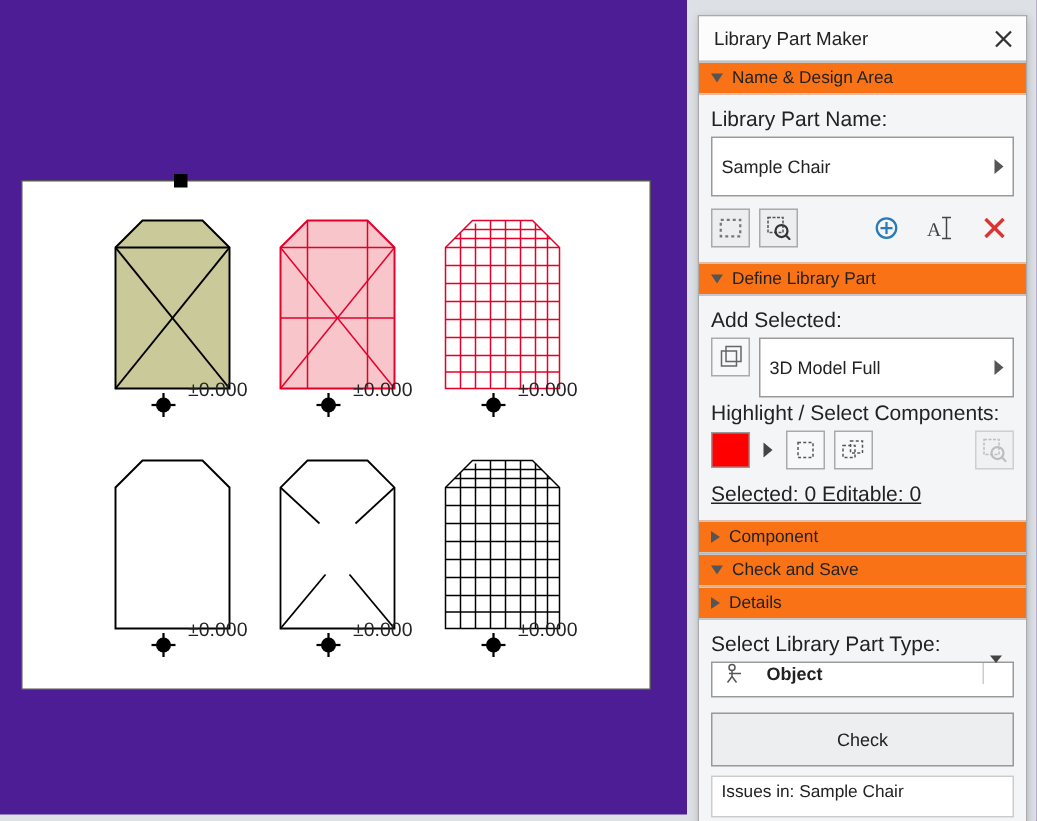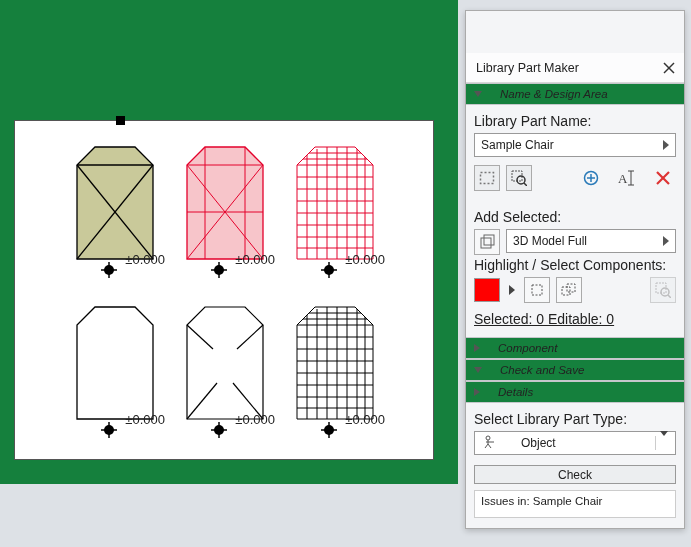--- a/index.html
+++ b/index.html
@@ -1,54 +1,54 @@
 <!DOCTYPE html>
 <html><head>
 <meta charset="utf-8">
 <style>
   * { box-sizing: border-box; margin: 0; padding: 0; }
   html, body { width: 691px; height: 547px; background: #dde1e6; font-family: "Segoe UI", Tahoma, sans-serif; font-size: 12px; color: #222; overflow: hidden; }
 
   
-  .viewport { position: absolute; left: 0; top: 0; width: 458px; height: 484px; background: #15803d; padding-left: 12px; }
+  .viewport { position: absolute; left: 0; top: 0; width: 458px; height: 543px; background: #4c1d95; padding-left: 12px; }
   .page { position: absolute; left: 14px; top: 120px; width: 420px; height: 340px; background: #fff; border: 1px solid #555; }
   .cell { position: absolute; width: 110px; height: 150px; }
   .cell svg { width: 100%; height: 100%; overflow: visible; }
   .origin-label { position: absolute; right: 8px; bottom: 20px; font-size: 13px; font-family: Arial, sans-serif; }
   .origin-cross { position: absolute; left: 38px; bottom: 6px; }
   .origin-cross svg { width: 16px; height: 16px; }
   .page .marker { position:absolute; left: 100px; top:-6px; width:11px; height:11px; }
 
   
   .panel { position: absolute; left: 465px; top: 10px; width: 220px; background: #f4f5f7; border: 1px solid #aaa; box-shadow: 0 2px 6px rgba(0,0,0,.2); }
-  .panel-header { height: 30px; display:flex; align-items:center; justify-content: space-between; padding: 0 6px 0 10px; background: #fcfcfd; border-bottom: 1px solid #d8d8d8; margin-top: 42px;}
+  .panel-header { height: 30px; display:flex; align-items:center; justify-content: space-between; padding: 0 6px 0 10px; background: #fcfcfd; border-bottom: 1px solid #d8d8d8;}
   .panel-header .title { font-size: 12.5px; }
   .panel-header .close { width:18px; height:18px; display:flex; align-items:center; justify-content:center; cursor:pointer; }
-  .section-h { height: 22px; background: #15803d; border-top:1px solid #c5c7cb; border-bottom:1px solid #c5c7cb; display:flex; align-items:center; gap:18px; padding:0 8px; cursor:pointer;font-style:italic;}
+  .section-h { height: 22px; background: #f97316; border-top:1px solid #c5c7cb; border-bottom:1px solid #c5c7cb; display:flex; align-items:center; gap:6px; padding:0 8px; cursor:pointer;}
   .section-h .arrow { width:0; height:0; }
   .arrow.down { border-left:4px solid transparent; border-right:4px solid transparent; border-top:6px solid #555;}
   .arrow.right { border-top:4px solid transparent; border-bottom:4px solid transparent; border-left:6px solid #555;}
   .section-h .lbl { font-size:11.5px; }
   .section-body { padding: 6px 8px 10px; }
   .field-label { font-size: 14px; margin: 2px 0 4px; }
-  .text-row { height: 24px; border:1px solid #999; background:#fff; display:flex; align-items:center; justify-content:space-between; padding: 0 6px; cursor:pointer;}
+  .text-row { height: 40px; border:1px solid #999; background:#fff; display:flex; align-items:center; justify-content:space-between; padding: 0 6px; cursor:pointer;}
   .text-row .chev { width:0;height:0;border-top:5px solid transparent;border-bottom:5px solid transparent;border-left:6px solid #555;}
   .tool-row { display:flex; align-items:center; gap:6px; margin-top:8px;}
   .tool-btn { width:26px; height:26px; border:1px solid #aaa; background:#eceef0; display:flex; align-items:center; justify-content:center; cursor:pointer;}
   .tool-btn.light { background:#f7f8f9; }
   .tool-btn.flat { border-color: transparent; background: transparent; }
   .tool-right { margin-left:auto; display:flex; gap:10px; align-items:center;}
   .swatch { width:26px;height:24px; background:#f00; border:1px solid #999; cursor:pointer;}
   .tri-btn { width:12px; display:flex; align-items:center; justify-content:center; cursor:pointer;}
   .tri-btn .t { width:0;height:0;border-top:5px solid transparent;border-bottom:5px solid transparent;border-left:6px solid #444;}
   .info-line { font-size: 14px; margin-top:8px;text-decoration:underline; }
-  .select { height:24px; border:1px solid #999; background:#fff; display:flex; align-items:center; gap:24px; padding: 0 4px 0 8px; cursor:pointer; margin-top:4px;}
+  .select { height:24px; border:1px solid #999; background:#fff; display:flex; align-items:flex-start; gap:14px; padding: 0 4px 0 8px; cursor:pointer; margin-top:4px;font-weight:bold;}
   .select .dd { width:16px; text-align:center; margin-left:auto; border-left:1px solid #ccc;}
   .select .dd .v { width:0;height:0;margin:auto;border-left:4px solid transparent;border-right:4px solid transparent;border-top:5px solid #444;}
-  .wide-btn { height:19px; border:1px solid #999; background:#eceef0; display:flex; align-items:center; justify-content:center; margin-top:10px; cursor:pointer;}
+  .wide-btn { height:36px; border:1px solid #999; background:#eceef0; display:flex; align-items:center; justify-content:center; margin-top:10px; cursor:pointer;}
   .issue-box { height:28px; border:1px solid #ccc; background:#fff; padding:4px 6px; margin-top:6px; font-size:11.5px;}
 </style>
 </head>
 <body>
 
 <div class="viewport">
   <div class="page">
     <div class="marker">
       <svg viewBox="0 0 11 11">
           <rect x="1" y="1" width="9" height="9" fill="#000"></rect>
@@ -256,20 +256,24 @@
         <span class="tool-btn flat">
           <svg width="14" height="14" viewBox="0 0 14 14">
               <line x1="1" y1="1" x2="13" y2="13" stroke="#d33" stroke-width="2.2"></line>
               <line x1="13" y1="1" x2="1" y2="13" stroke="#d33" stroke-width="2.2"></line>
             </svg>
         </span>
       </span>
     </div>
   </div>
 
+  <div class="section-h">
+    <span class="arrow down"></span>
+    <span class="lbl">Define Library Part</span>
+  </div>
   <div class="section-body">
     <div class="field-label">Add Selected:</div>
     <div style="display:flex; gap:6px;">
       <span class="tool-btn light">
         <svg width="16" height="16" viewBox="0 0 16 16">
             <rect x="2" y="4" width="10" height="10" fill="none" stroke="#666"></rect>
             <rect x="5" y="1" width="10" height="10" fill="none" stroke="#666"></rect>
           </svg>
       </span>
       <div class="text-row" style="flex:1;text-align:right;">

